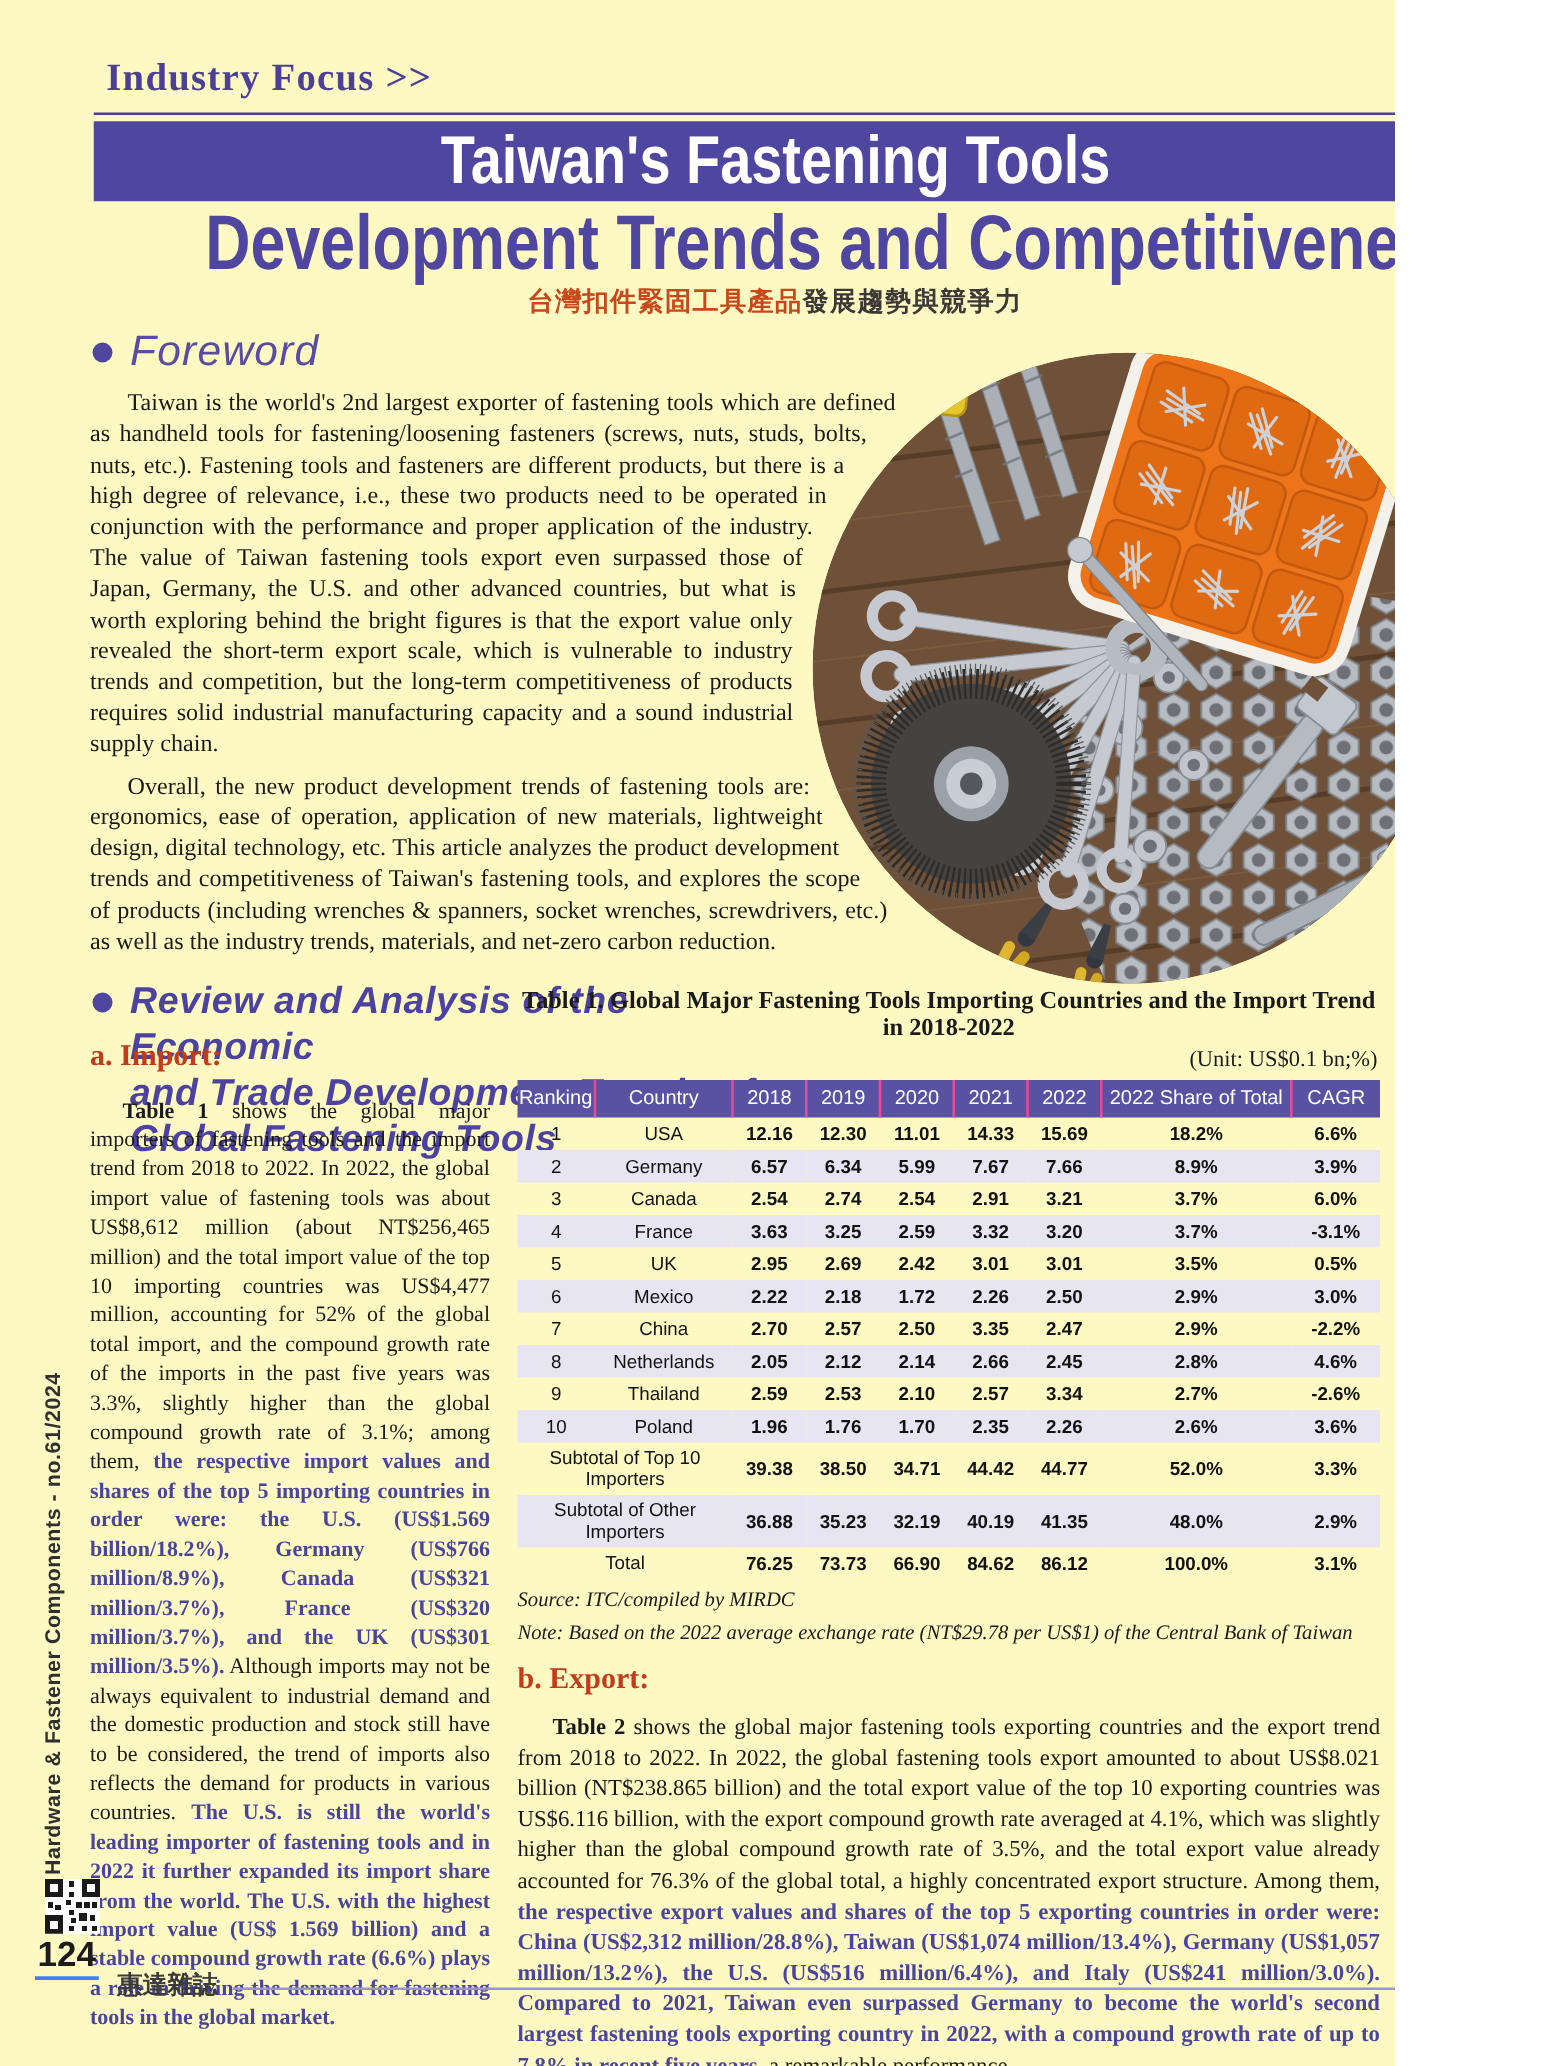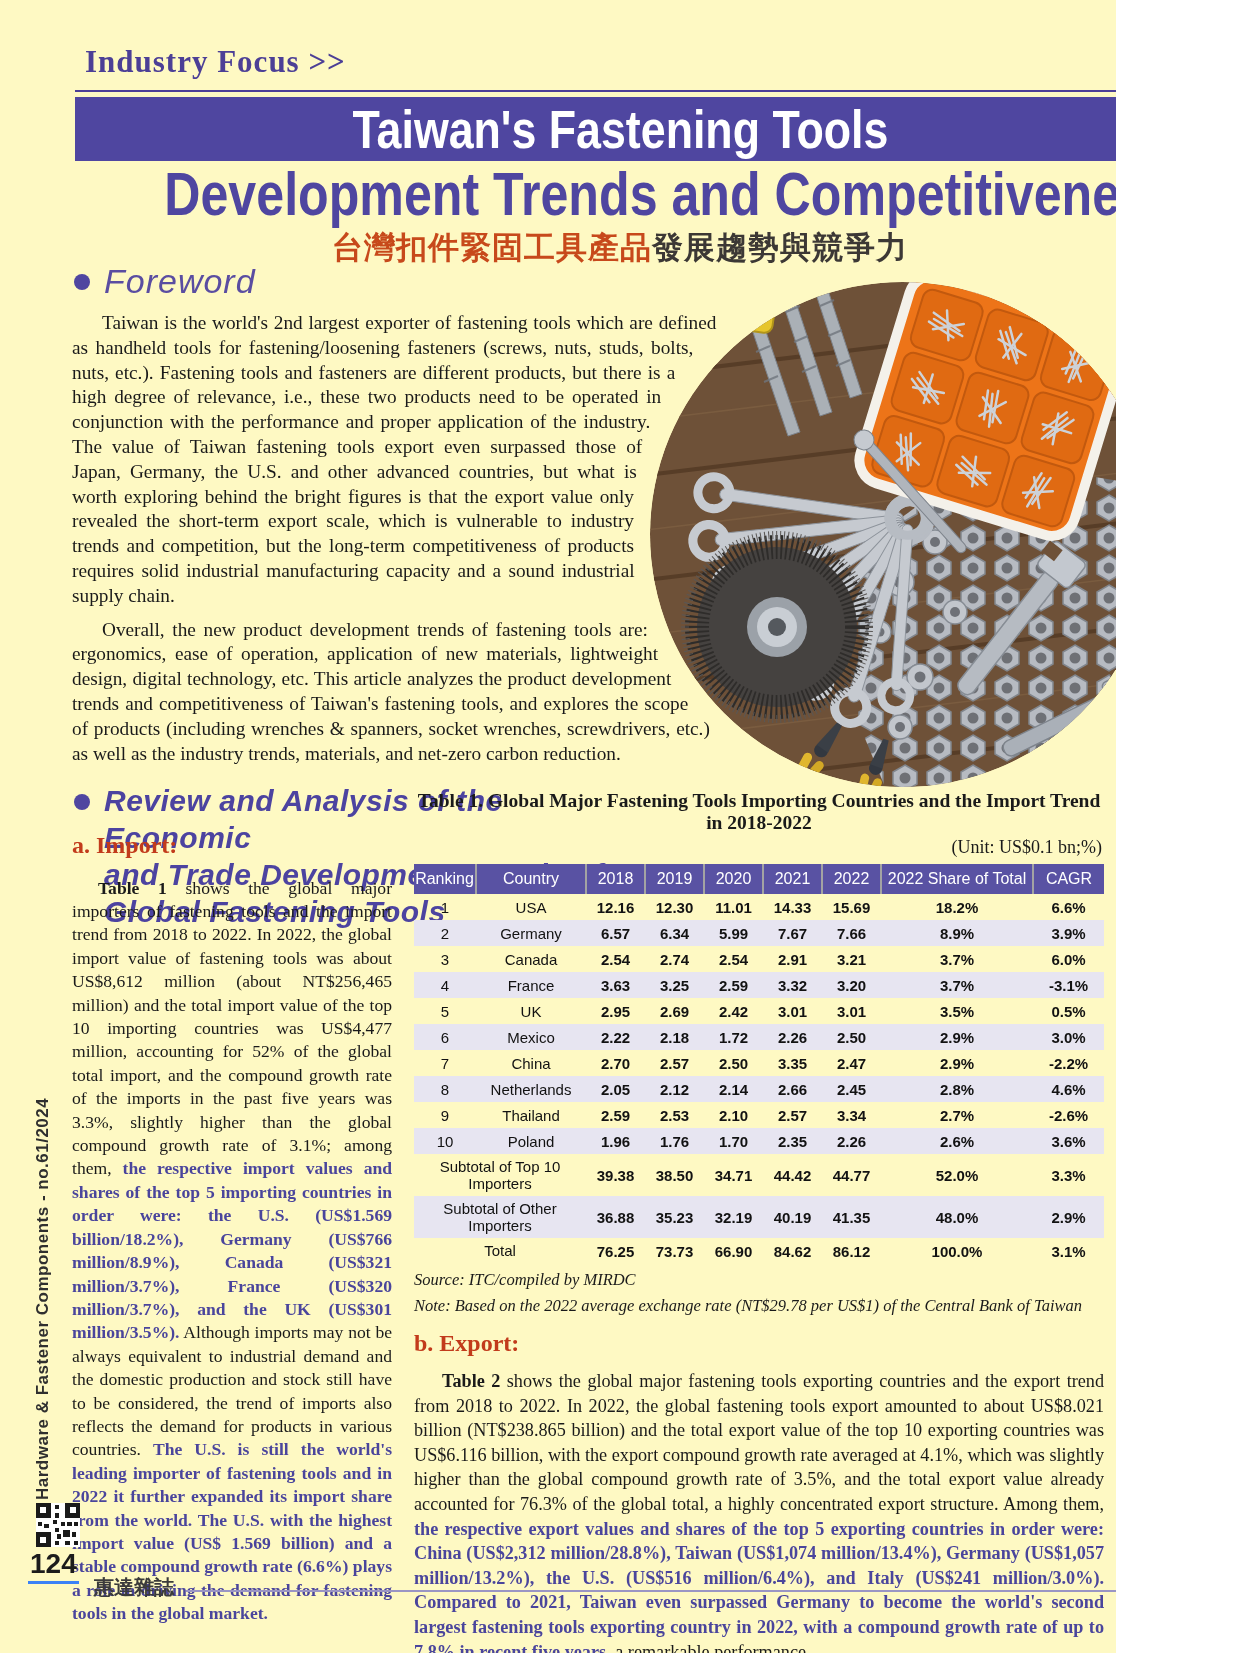--- a/index.html
+++ b/index.html
@@ -12,21 +12,21 @@
   .header-rule{position:absolute;left:75px;top:90px;width:1090px;height:2px;background:#4c3f96;}
 
   .title-banner{position:absolute;left:75px;top:97px;width:1090px;height:64px;background:#4f46a0;
     display:flex;align-items:center;justify-content:center;}
   .title-line1{font-family:"Liberation Sans","DejaVu Sans",sans-serif;font-weight:bold;font-size:52px;
     color:#ffffff;white-space:nowrap;transform:scale(0.86,1.04);letter-spacing:0px;}
   .title-line2-wrap{position:absolute;left:75px;top:160px;width:1090px;text-align:center;}
   .title-line2{display:inline-block;font-family:"Liberation Sans","DejaVu Sans",sans-serif;font-weight:bold;
     font-size:59px;color:#4f46a0;white-space:nowrap;transform:scale(0.85,1.05);letter-spacing:0px;}
   .subtitle{position:absolute;left:75px;top:227px;width:1090px;text-align:center;
-    font-family:"Liberation Sans","DejaVu Sans",sans-serif;font-weight:bold;font-size:31px;letter-spacing:1px;}
+    font-family:"Liberation Sans","DejaVu Sans",sans-serif;font-weight:bold;font-size:21px;letter-spacing:1px;}
   .subtitle .orange{color:#c7491b;}
   .subtitle .dark{color:#3c3835;}
 
   
   .flow{position:absolute;left:72px;top:262px;width:1093px;}
   .photo-circle{float:right;width:505px;height:505px;margin:20px 10px 10px 16px;border-radius:50%;
     shape-outside:circle(50%);overflow:hidden;}
   .sec-head{display:flex;align-items:flex-start;margin:0 0 10px 0;}
   .sec-dot{width:16px;height:16px;border-radius:50%;background:#4f46a0;margin:12px 14px 0 2px;flex:none;}
   .foreword-title{font-family:"Liberation Sans","DejaVu Sans",sans-serif;font-style:italic;font-weight:normal;
@@ -46,21 +46,21 @@
   .import-p{font-size:17.6px;line-height:23.4px;text-align:justify;text-indent:26px;}
   .seg-b{font-weight:bold;}
   .seg-hl{color:#4a459c;font-weight:bold;}
 
   .table-title{font-weight:bold;font-size:19.5px;line-height:22px;text-align:center;}
   .table-unit{font-size:18px;text-align:right;margin:3px 2px 6px 0;}
 
   table.t1{border-collapse:collapse;width:690px;table-layout:fixed;
     font-family:"Liberation Sans","DejaVu Sans",sans-serif;}
   table.t1 thead th{background:#5952a3;color:#ffffff;font-weight:normal;font-size:16px;height:30px;
-    border-left:2px solid #a3a3a3;padding:0;text-align:center;}
+    border-left:2px solid #ec4899;padding:0;text-align:center;}
   table.t1 thead th:first-child{border-left:none;}
   table.t1 tbody td{font-size:15px;text-align:center;height:26px;padding:0;color:#121212;}
   table.t1 tbody tr:nth-child(even){background:#e7e5f1;}
   table.t1 td.num{font-weight:bold;}
   table.t1 tr.sum td{height:42px;}
   table.t1 td.lbl{line-height:1.15;}
 
   .src-note{font-style:italic;font-size:16.5px;line-height:21px;margin-top:5px;}
   .export-p{font-size:18.2px;line-height:24.6px;text-align:justify;text-indent:28px;margin-top:6px;}
 

